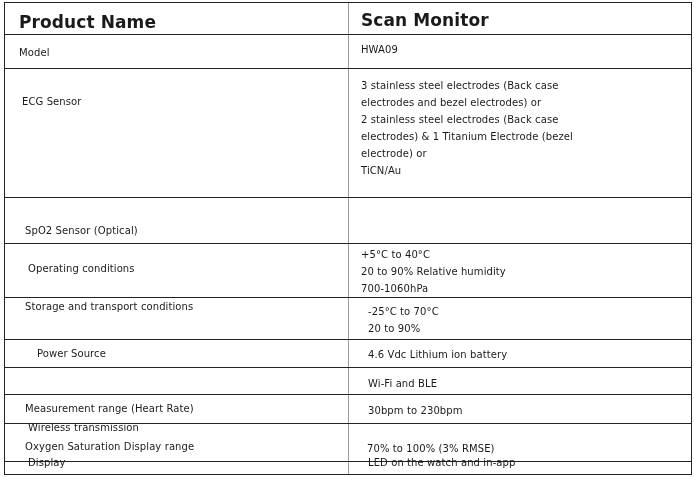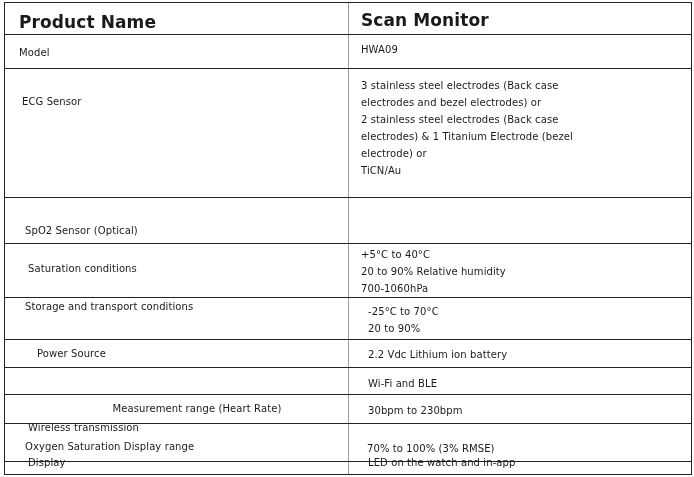--- a/index.html
+++ b/index.html
@@ -44,52 +44,52 @@
       <span class="line">electrode) or</span>
       <span class="line">TiCN/Au</span>
     </div>
   </div>
 
   <div class="row" style="top:195px;height:46px;">
     <div class="cell c1" style="padding-top:24px;left:20px;">SpO2 Sensor (Optical)</div>
   </div>
 
   <div class="row" style="top:241px;height:54px;">
-    <div class="cell c1" style="padding-top:16px;left:23px;">Saturation conditions</div>
+    <div class="cell c1" style="padding-top:16px;left:23px;">Operating conditions</div>
     <div class="cell c2" style="padding-top:2px;">
       <span class="line">+5°C to 40°C</span>
       <span class="line">20 to 90% Relative humidity</span>
       <span class="line">700-1060hPa</span>
     </div>
   </div>
 
   <div class="row" style="top:295px;height:42px;">
     <div class="cell c1" style="padding-top:0px;left:20px;">Storage and transport conditions</div>
     <div class="cell c2" style="padding-top:5px;left:363px;">
       <span class="line">-25°C to 70°C</span>
       <span class="line">20 to 90%</span>
     </div>
   </div>
 
   <div class="row" style="top:337px;height:28px;">
     <div class="cell c1" style="padding-top:5px;left:16px;margin-left:16px;">Power Source</div>
     <div class="cell c2" style="padding-top:6px;left:363px;">
-      <span class="line">2.2 Vdc Lithium ion battery</span>
+      <span class="line">4.6 Vdc Lithium ion battery</span>
     </div>
   </div>
 
   <div class="row" style="top:365px;height:27px;">
     <div class="cell c1" style="padding-top:3px;left:23px;margin-top:48px;">Wireless transmission</div>
     <div class="cell c2" style="padding-top:7px;left:363px;">
       <span class="line">Wi-Fi and BLE</span>
     </div>
   </div>
 
   <div class="row" style="top:392px;height:29px;">
-    <div class="cell c1" style="padding-top:5px;left:32px;text-align:center;">Measurement range (Heart Rate)</div>
+    <div class="cell c1" style="padding-top:5px;left:20px;">Measurement range (Heart Rate)</div>
     <div class="cell c2" style="padding-top:7px;left:363px;">
       <span class="line">30bpm to 230bpm</span>
     </div>
   </div>
 
   <div class="row" style="top:421px;height:26px;margin-top:12px;">
     <div class="cell c1" style="padding-top:2px;left:20px;">Oxygen Saturation Display range</div>
     <div class="cell c2" style="padding-top:4px;left:362px;">
       <span class="line">70% to 100% (3% RMSE)</span>
     </div>

